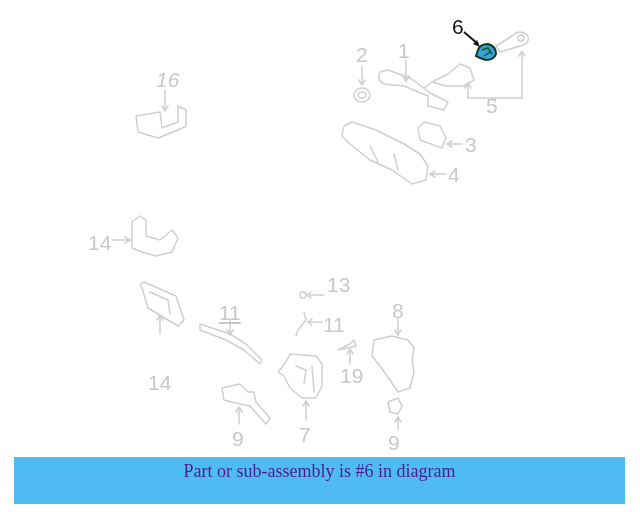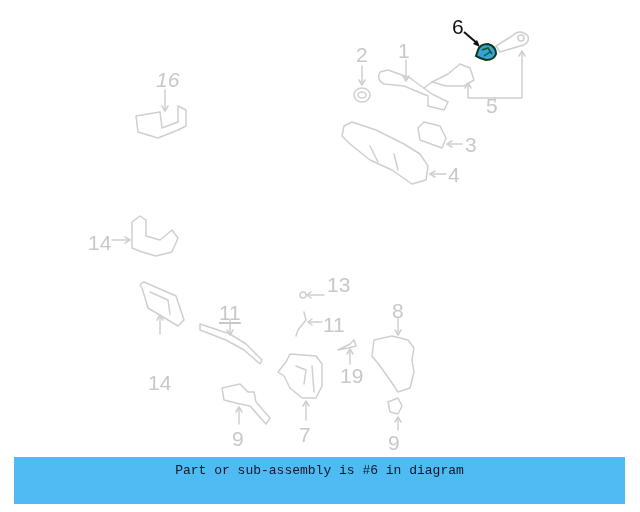--- a/index.html
+++ b/index.html
@@ -1,21 +1,21 @@
 <!DOCTYPE html>
 <html><head>
 <meta charset="utf-8">
 <style>
   html, body { margin:0; padding:0; background:#ffffff; }
   body { width:640px; height:512px; position:relative; overflow:hidden; font-family:"Liberation Sans", sans-serif; }
   #diagram { position:absolute; left:0; top:0; width:640px; height:512px; }
   .callout { position:absolute; font-family:"Liberation Sans", sans-serif; font-size:21px; color:#c8c8c8; line-height:1; }
   .callout.hl { color:#111111; }
   #banner { position:absolute; left:14px; top:457px; width:611px; height:47px; background:#4fbbf3; text-align:center; }
-  #banner .line { font-family:Liberation Mono, monospace; font-size:13px; color:#0f172a; line-height:20px; }
+  #banner .line { font-family:Liberation Serif, serif; font-size:18px; color:#4c1d95; line-height:20px; }
   #banner .l1 { padding-top:4px; }
 </style>
 </head>
 <body>
 
 <div id="diagram">
   <svg width="640" height="512" viewBox="0 0 640 512" xmlns="http://www.w3.org/2000/svg">
     <g fill="none" stroke="#cfcfcf" stroke-width="1.5" stroke-linejoin="round" stroke-linecap="round">
 
       <g>

